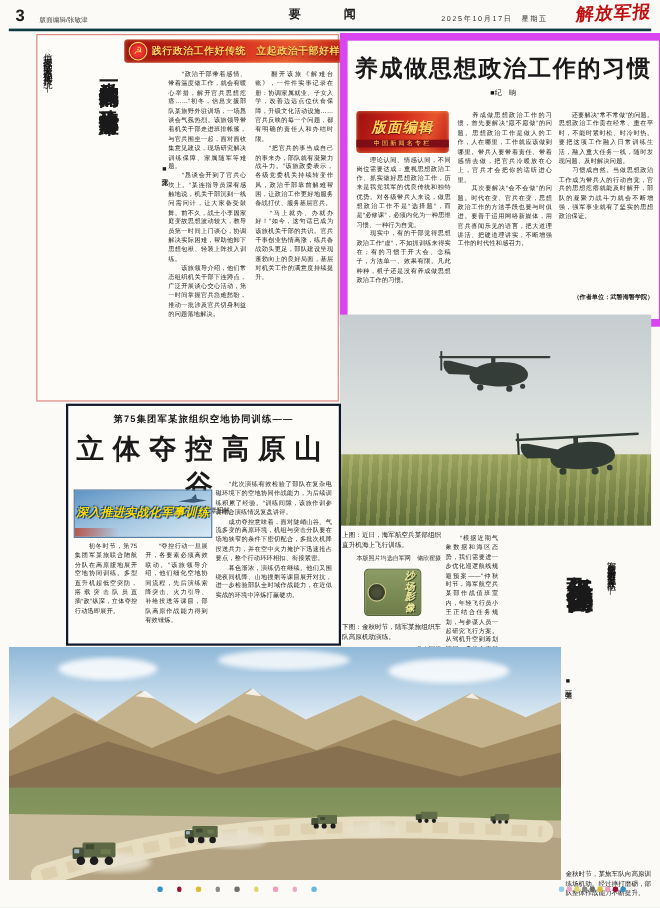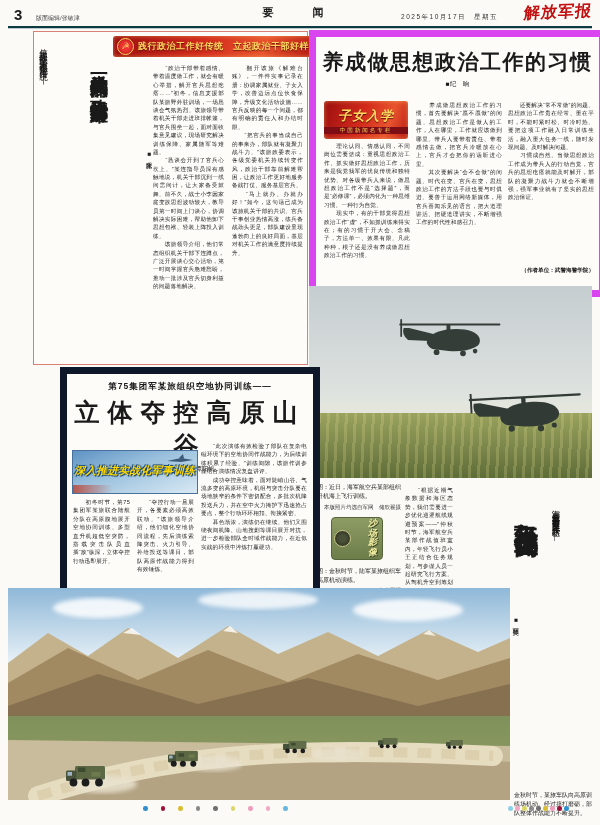--- a/index.html
+++ b/index.html
@@ -4,21 +4,21 @@
 <style>
   html,body{margin:0;padding:0;background:#e8e8e4;}
   .page{position:relative;width:600px;height:825px;background:#fbfaf6;overflow:hidden;
         font-family:"Liberation Sans",sans-serif;color:#1a1a1a;margin:0 auto;}
   .abs{position:absolute;}
   .v{writing-mode:vertical-rl;}
   .bodytxt{font-size:5.6px;line-height:1.5;text-align:justify;color:#222;
            white-space:pre-line;overflow:hidden;letter-spacing:.2px;}
   .rule{height:3px;background:linear-gradient(#0e3a42 0 65%,#b9c9cc 65% 100%);}
   .box{border:7px solid #d946ef;background:#fdfcf9;}
-  .redbox{border:7px solid #0f172a;background:#fdfcf9;}
+  .redbox{border:2px solid #0f172a;background:#fdfcf9;}
   .pinkbox{border:1px solid #d97f74;background:#fdfcf9;}
   .center{text-align:center;}
   .dot{display:inline-block;border-radius:50%;width:4.5px;height:4.5px;margin-right:0;}
   .badge-red{background:linear-gradient(110deg,#9c0f0f,#d22a1c 45%,#e8542e 75%,#b81a14);
              border-radius:3px;box-shadow:inset 0 0 4px rgba(255,220,120,.5);}
   .goldtxt{color:#ffd75e;text-shadow:0 1px 1px rgba(60,0,0,.7);}
   .serif{font-family:"Liberation Serif",serif;}
 </style>
 </head>
 <body>
@@ -49,21 +49,21 @@
 　　“把官兵的事当成自己的事来办，部队就有凝聚力战斗力。”该旅政委表示，各级党委机关持续转变作风，政治干部靠前解难帮困，让政治工作更好地服务备战打仗、服务基层官兵。
 　　“马上就办、办就办好！”如今，这句话已成为该旅机关干部的共识。官兵干事创业热情高涨，练兵备战劲头更足，部队建设呈现蓬勃向上的良好局面，基层对机关工作的满意度持续提升。</div>
   </div>
 
   <div class="abs box" style="left:309px;top:30px;width:283px;height:253px;">
     <div class="center" style="margin-top:11px;font-size:21px;font-weight:900;letter-spacing:1.5px;">养成做思想政治工作的习惯</div>
     <div class="center" style="margin-top:4px;font-size:6.5px;">■纪　晌</div>
 
     <div class="abs" style="left:8px;top:64px;width:86px;height:180px;">
       <div class="badge-red" style="width:84px;height:38px;margin-bottom:3px;display:flex;flex-direction:column;justify-content:center;">
-        <div class="goldtxt center" style="font-size:13px;font-weight:900;font-style:italic;letter-spacing:1px;">子女入学</div>
+        <div class="goldtxt center" style="font-size:13px;font-weight:900;font-style:italic;letter-spacing:1px;">版面编辑</div>
         <div class="center" style="font-size:5.5px;color:#ffd75e;background:#7d0e16;letter-spacing:2px;margin-top:2px;">中国新闻名专栏</div>
       </div>
       <div class="bodytxt" style="width:86px;height:137px;">　　理论认同、情感认同，不同岗位需要达成：重视思想政治工作、抓实做好思想政治工作，历来是我党我军的优良传统和独特优势。对各级带兵人来说，做思想政治工作不是“选择题”，而是“必修课”，必须内化为一种思维习惯、一种行为自觉。
 　　现实中，有的干部觉得思想政治工作“虚”，不如抓训练来得实在；有的习惯于开大会、念稿子，方法单一、效果有限。凡此种种，根子还是没有养成做思想政治工作的习惯。</div>
     </div>
     <div class="abs bodytxt" style="left:100px;top:64px;width:86px;height:180px;">　　养成做思想政治工作的习惯，首先要解决“愿不愿做”的问题。思想政治工作是做人的工作，人在哪里，工作就应该做到哪里。带兵人要带着责任、带着感情去做，把官兵冷暖放在心上，官兵才会把你的话听进心里。
 　　其次要解决“会不会做”的问题。时代在变、官兵在变，思想政治工作的方法手段也要与时俱进。要善于运用网络新媒体，用官兵喜闻乐见的语言，把大道理讲活、把硬道理讲实，不断增强工作的时代性和感召力。</div>
     <div class="abs" style="left:192px;top:64px;width:86px;height:180px;">
       <div class="bodytxt" style="width:86px;height:166px;">　　还要解决“常不常做”的问题。思想政治工作贵在经常、重在平时，不能时紧时松、时冷时热。要把这项工作融入日常训练生活，融入重大任务一线，随时发现问题、及时解决问题。
 　　习惯成自然。当做思想政治工作成为带兵人的行动自觉，官兵的思想疙瘩就能及时解开，部队的凝聚力战斗力就会不断增强，强军事业就有了坚实的思想政治保证。</div>

